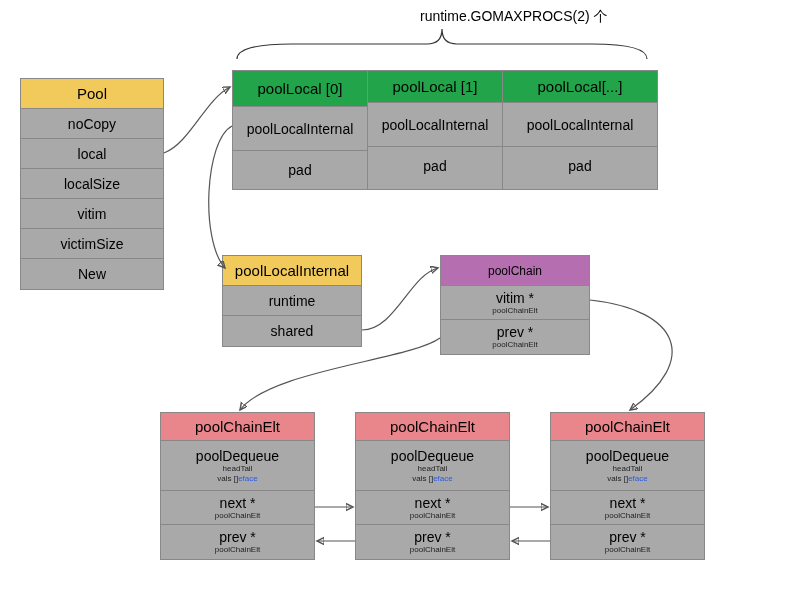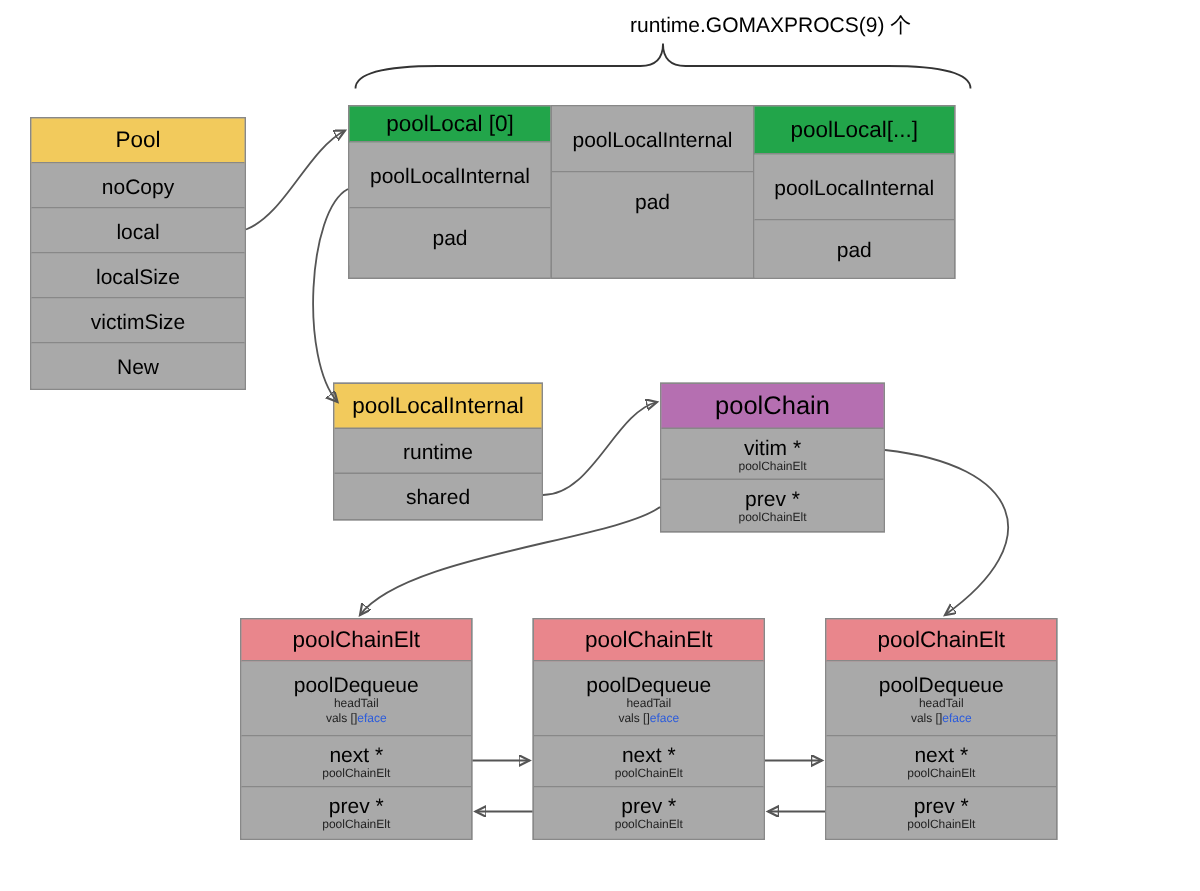--- a/index.html
+++ b/index.html
@@ -22,63 +22,65 @@
     text-align: center;
     display: flex;
     align-items: center;
     justify-content: center;
     flex-direction: column;
     height: 30px;
   }
   .row:last-child { border-bottom: none; }
   .hdr-yellow { background: #f2ca5c; font-size: 15px; }
   .hdr-green  { background: #22a54a; color: #000; font-size: 15px; }
-  .hdr-purple { background: #b56fb1; font-size: 17px; }
+  .hdr-purple { background: #b56fb1; font-size: 12px; }
   .hdr-pink   { background: #e9868c; font-size: 15px; }
   .cell-gray  { background: #a9a9a9; }
   .sub { font-size: 8px; line-height: 10px; color: #222; }
   .sub .blue { color: #2b5bdc; }
   .note {
     position: absolute;
     font-size: 14px;
     color: #000;
   }
   svg.brace { position: absolute; }
   svg.arrows { position: absolute; top:0; left:0; width:800px; height:594px; pointer-events:none; }
   svg.arrows path, svg.arrows line { stroke:#555; stroke-width:1.2; fill:none; }
 </style>
 </head>
 <body>
 
-<div class="note" style="left:420px; top:8px;">runtime.GOMAXPROCS(9) 个</div>
+<div class="note" style="left:420px; top:8px;">runtime.GOMAXPROCS(2) 个</div>
 
 <svg class="brace" style="left:232px; top:24px; width:420px; height:40px;" viewBox="0 0 420 40">
   <path d="M5 35 Q5 20 60 20 L195 20 Q210 20 210 5 Q210 20 225 20 L360 20 Q415 20 415 35" stroke="#333" stroke-width="1.2" fill="none"></path>
 </svg>
 
 <div class="box" style="left:20px; top:78px; width:144px;">
   <div class="row hdr-yellow">Pool</div>
   <div class="row cell-gray">noCopy</div>
   <div class="row cell-gray">local</div>
   <div class="row cell-gray">localSize</div>
+  <div class="row cell-gray">vitim</div>
   <div class="row cell-gray">victimSize</div>
   <div class="row cell-gray">New</div>
 </div>
 
 <div style="position:absolute; left:232px; top:70px; display:flex;">
   <div class="box" style="position:relative; width:136px;">
-    <div class="row hdr-green" style="height:24px;">poolLocal [0]</div>
+    <div class="row hdr-green" style="height:36px;">poolLocal [0]</div>
     <div class="row cell-gray" style="height:44px;">poolLocalInternal</div>
     <div class="row cell-gray" style="height:38px;">pad</div>
   </div>
   <div class="box" style="position:relative; left:-1px; width:136px;">
+    <div class="row hdr-green" style="height:32px;">poolLocal [1]</div>
     <div class="row cell-gray" style="height:44px;">poolLocalInternal</div>
     <div class="row cell-gray" style="height:38px;">pad</div>
   </div>
-  <div class="box" style="position:relative; left:-2px; width:135px;">
+  <div class="box" style="position:relative; left:-2px; width:156px;">
     <div class="row hdr-green" style="height:32px;">poolLocal[...]</div>
     <div class="row cell-gray" style="height:44px;">poolLocalInternal</div>
     <div class="row cell-gray" style="height:38px;">pad</div>
   </div>
 </div>
 
 <div class="box" style="left:222px; top:255px; width:140px;">
   <div class="row hdr-yellow">poolLocalInternal</div>
   <div class="row cell-gray">runtime</div>
   <div class="row cell-gray">shared</div>

